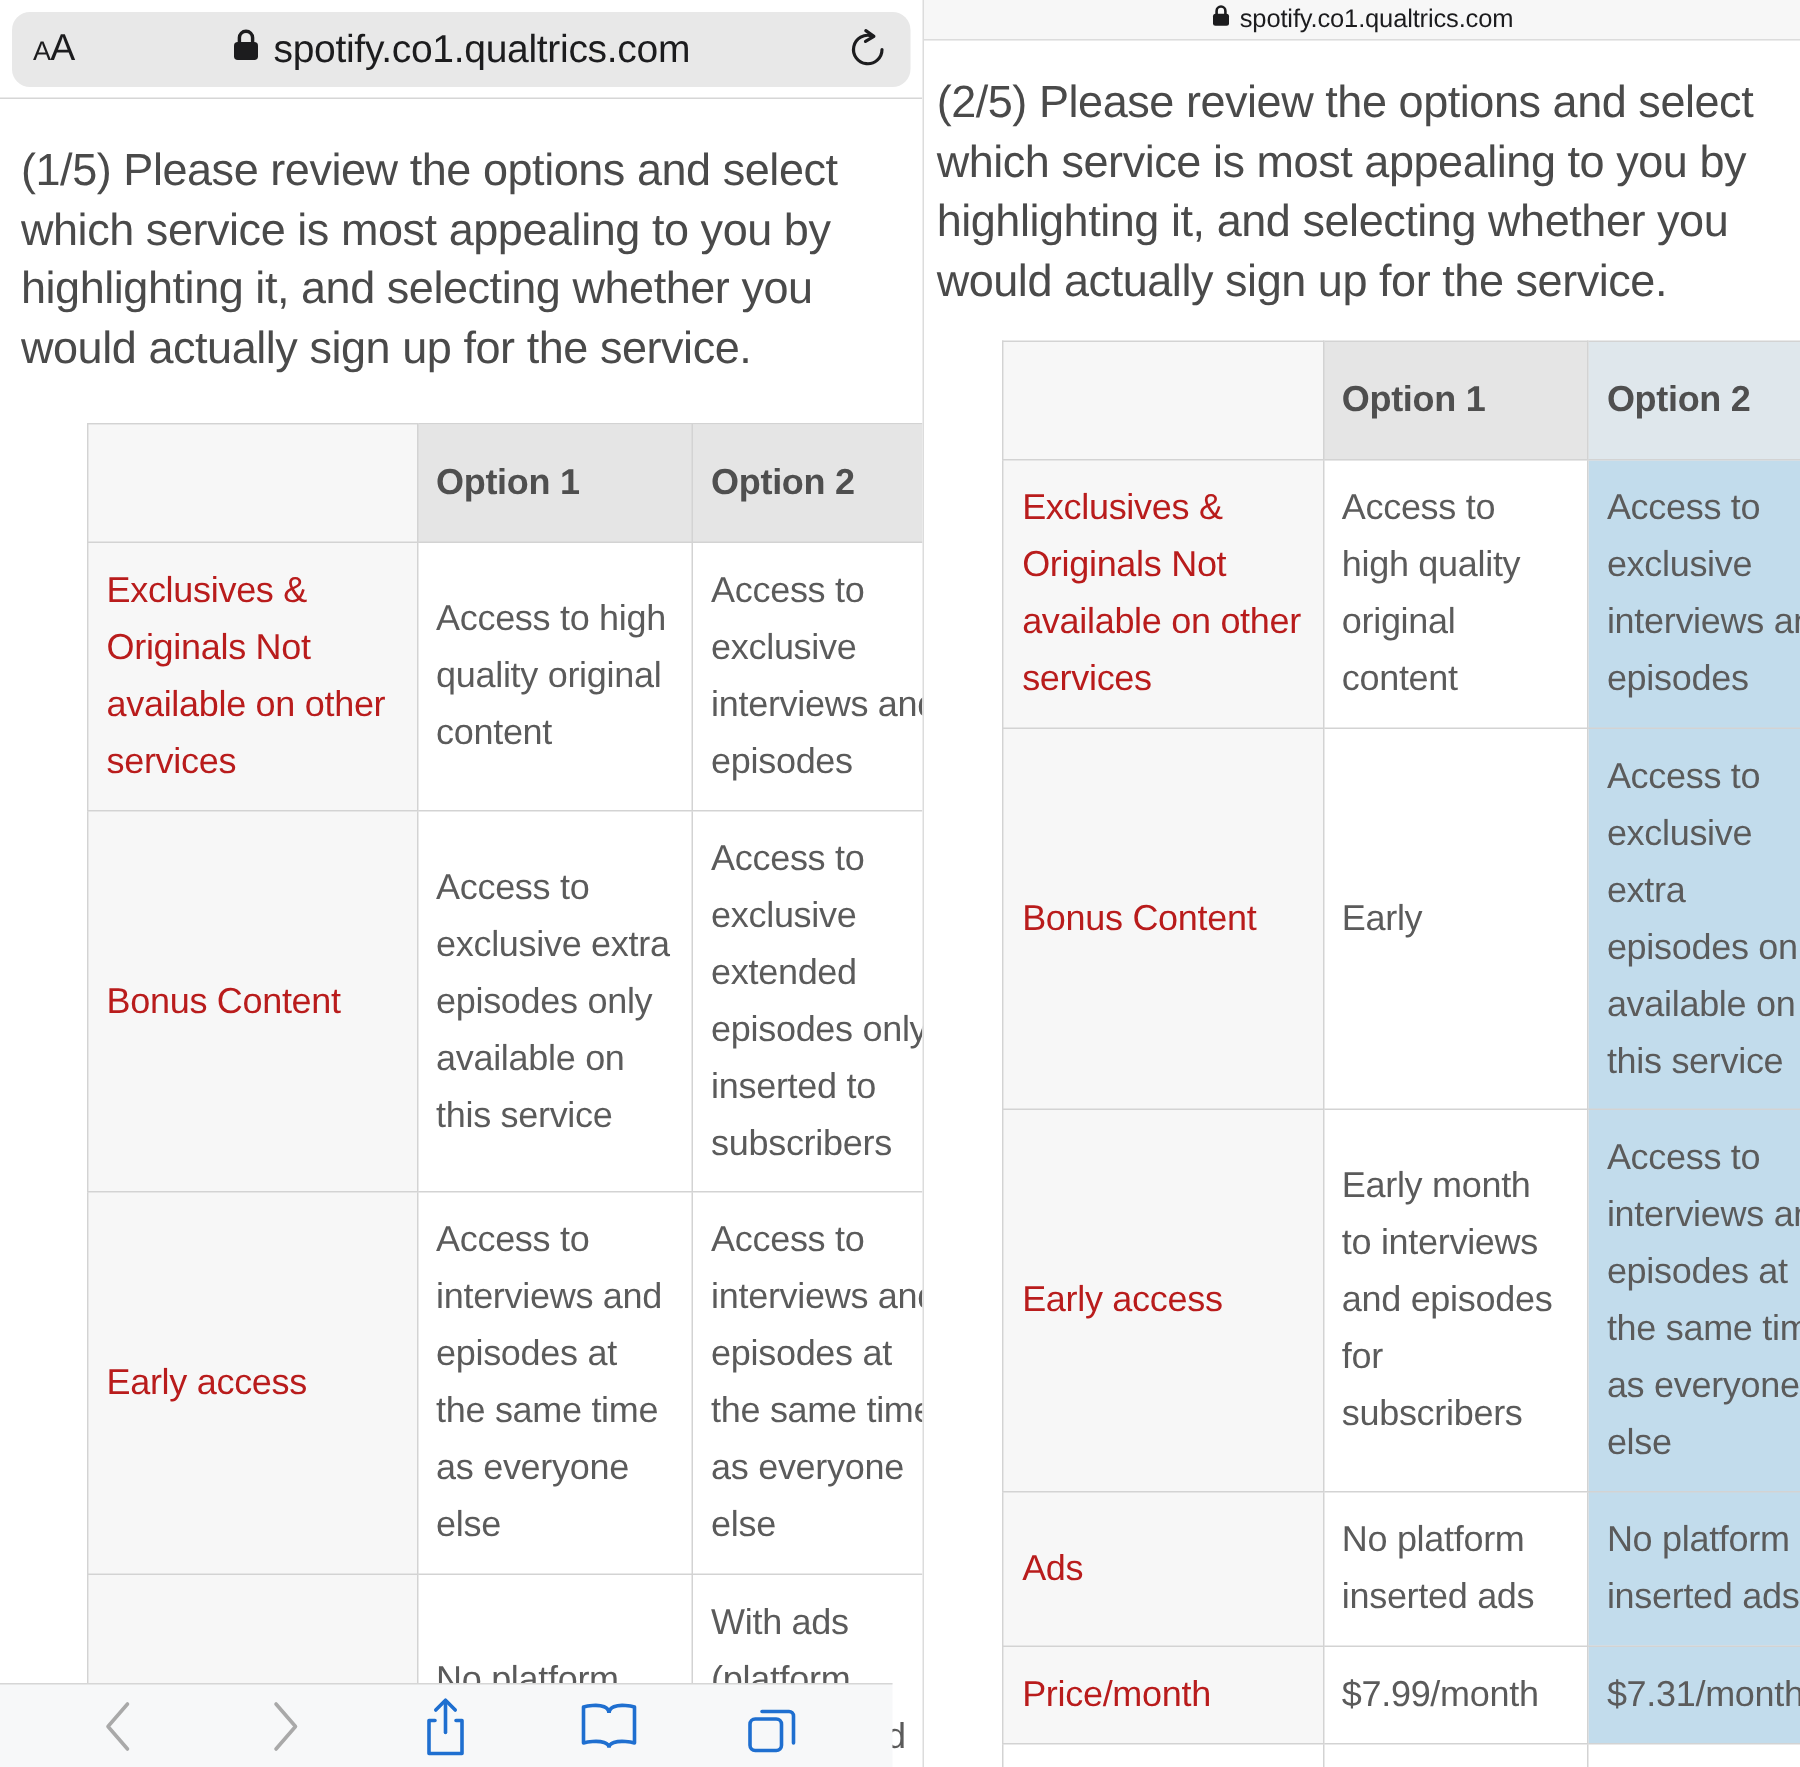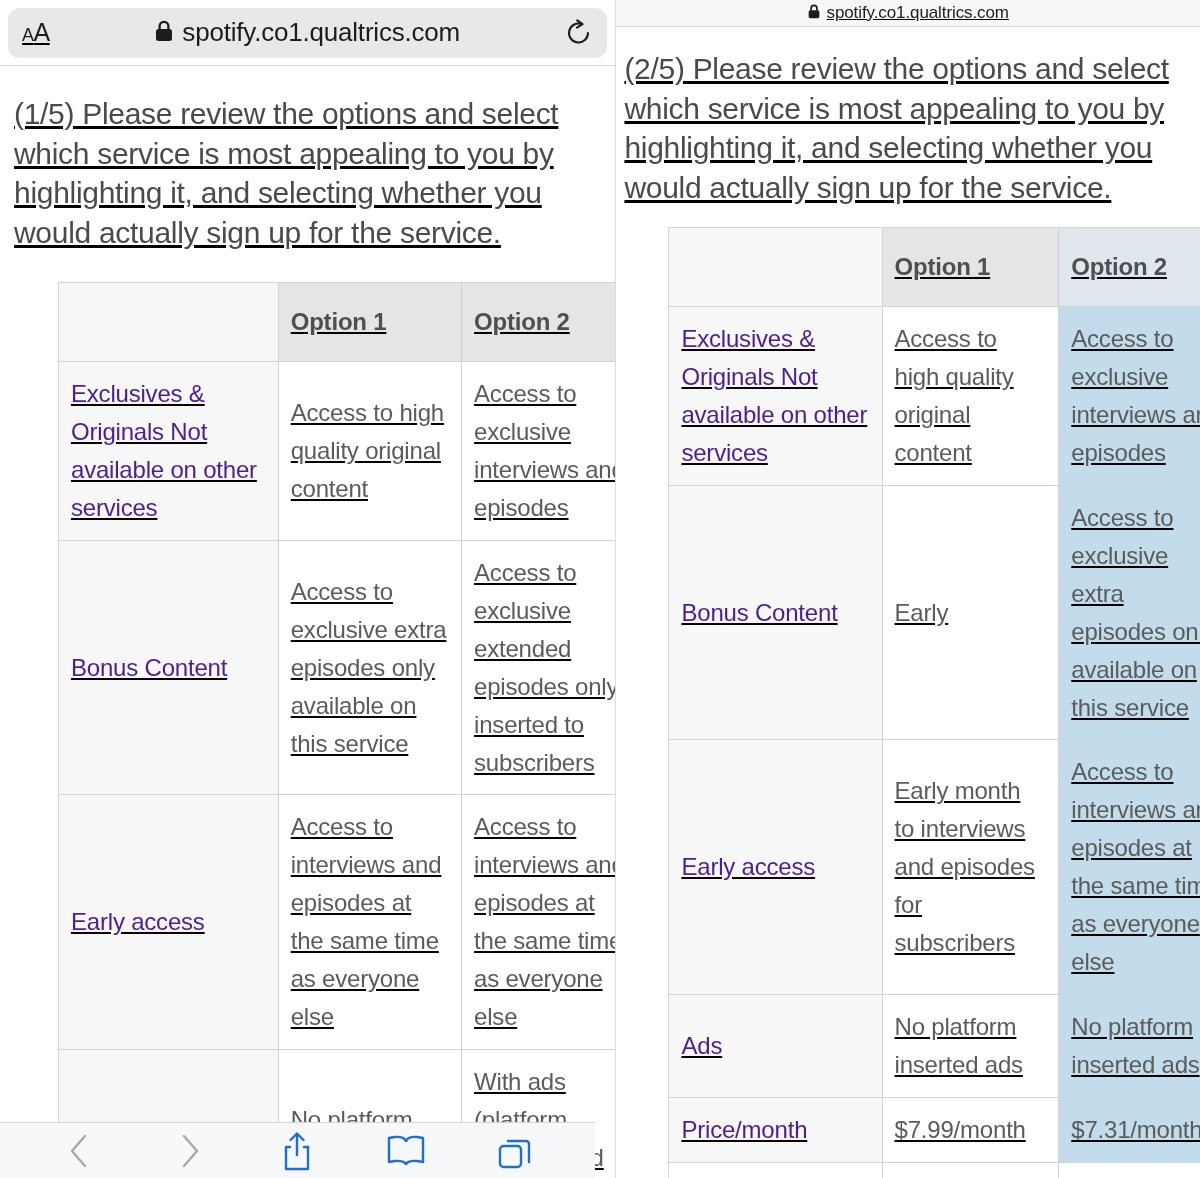--- a/index.html
+++ b/index.html
@@ -20,21 +20,20 @@
     display: flex;
     background: #ffffff;
   }
 
   
   .pane {
     position: relative;
     height: 1178px;
     overflow: hidden;
     background: #ffffff;
-    text-decoration: underline;
   }
   .pane-left  { width: 638px; }
   .pane-right { width: 605px; border-left: 1px solid #dcdcdc; }
 
   
   .safari-topbar {
     position: relative;
     height: 66px;
     background: #ffffff;
     border-bottom: 1px solid #d6d6d6;
@@ -148,21 +147,21 @@
     font-weight: bold;
     color: #4f4f4f;
     height: 62px;
     padding-top: 8px;
     padding-bottom: 8px;
   }
   .cmp-table th.col-feature,
   .cmp-table td.col-feature {
     width: 33.2%;
     background: #f7f7f7;
-    color: #4c1d95;
+    color: #b91c1c;
   }
   .cmp-table td.col-opt { width: 33.4%; background: #ffffff; }
   .cmp-table td.col-opt.selected { background: #c2dcec; color: #5b5b5b; }
   .cmp-table th.col-opt.selected { background: #dfe7ec; }
   .cmp-table tr.blank-row td { height: 48px; padding: 0; }
   .cmp-table tr.blank-row td.col-feature { background: #ffffff; }
 
   
   .safari-bottombar {
     position: absolute;

